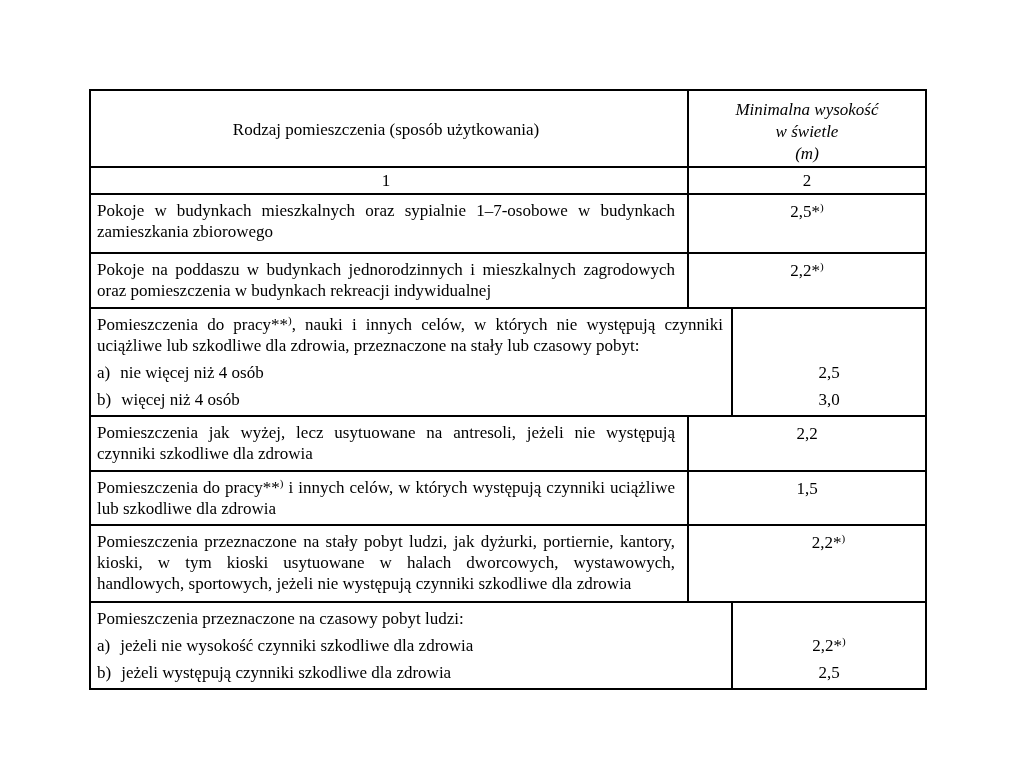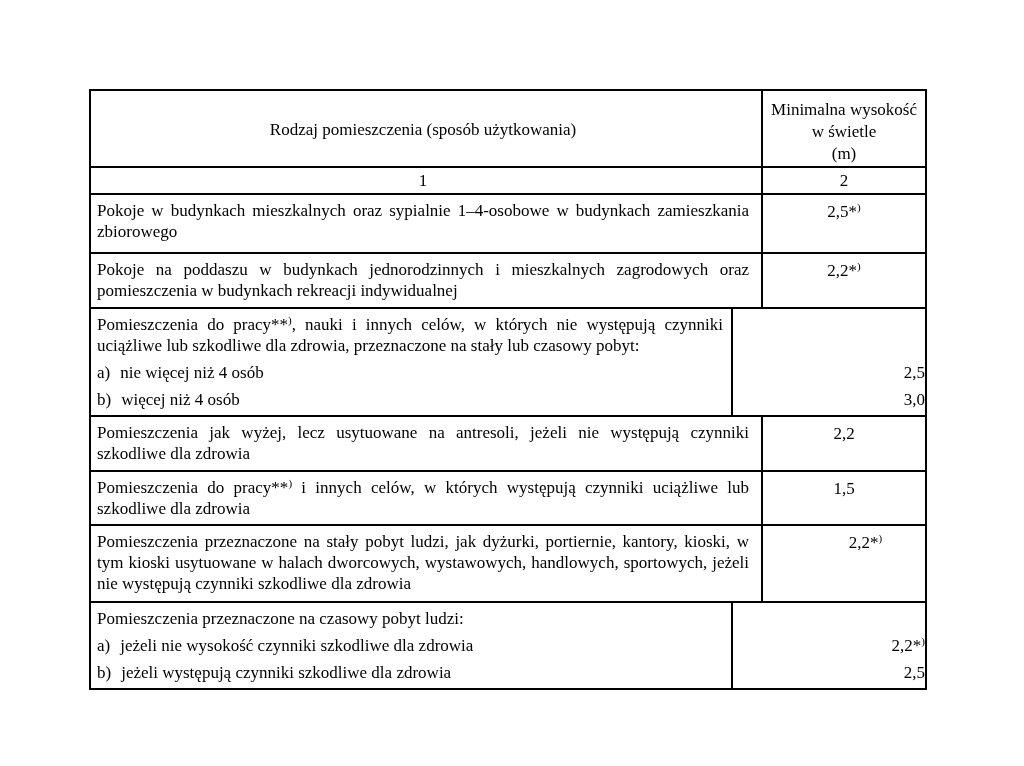--- a/index.html
+++ b/index.html
@@ -17,21 +17,21 @@
     left: 89px; top: 89px;
     width: 838px;
     border: 2px solid #000;
     background: #fff;
   }
   .trow { display: flex; }
   .trow + .trow { border-top: 2px solid #000; }
 
   
   .c1 {
-    width: 672px;
+    width: 598px;
     border-right: 2px solid #000;
     padding: 5px 12px 4px 6px;
     text-align: justify;
   }
   .c2 {
     flex: 1;
     text-align: center;
     padding-top: 6px;
   }
 
@@ -39,20 +39,21 @@
   .hdr { min-height: 75px; }
   .hdr .c1 {
     display: flex; align-items: center; justify-content: center;
     text-align: center;
   }
   .hdr .c2 {
     display: flex; flex-direction: column;
     align-items: center; justify-content: center;
     line-height: 22px;
     padding-top: 6px;
+    font-style: italic;
   }
 
   
   .num { min-height: 26px; }
   .num .c1 { padding-top: 2px; padding-bottom: 2px; text-align: center; }
   .num .c2 { padding-top: 2px; }
 
   
   .rh-a { min-height: 59px; }
   .rh-b { min-height: 55px; }
@@ -69,21 +70,21 @@
   .g1 {
     grid-column: 1;
     border-right: 2px solid #000;
     padding: 0 8px 0 6px;
     text-align: justify;
   }
   .g1.first { padding-top: 5px; }
   .g1.item { padding-top: 6px; text-align: left; }
   .g1.last { padding-bottom: 5px; }
   .g2 { grid-column: 2; text-align: center; }
-  .g2.item { padding-top: 6px; text-align: right; }
+  .g2.item { padding-top: 6px; }
 
   .marker { display: inline-block; margin-right: 10px; }
 
   sup.sup {
     font-size: 11px;
     line-height: 0;
     vertical-align: 6px;
   }
 </style>
 </head>
@@ -101,21 +102,21 @@
       <div>(m)</div>
     </div>
   </div>
 
   <div class="trow num">
     <div class="c1">1</div>
     <div class="c2">2</div>
   </div>
 
   <div class="trow rh-a">
-    <div class="c1"><span>Pokoje w budynkach mieszkalnych oraz sypialnie 1–4-osobowe w budynkach zamieszkania zbiorowego</span><sup class="sup"></sup><span></span></div>
+    <div class="c1"><span>Pokoje w budynkach mieszkalnych oraz sypialnie 1–7-osobowe w budynkach zamieszkania zbiorowego</span><sup class="sup"></sup><span></span></div>
     <div class="c2"><span>2,5*</span><sup class="sup">)</sup></div>
   </div>
 
   <div class="trow rh-b">
     <div class="c1"><span>Pokoje na poddaszu w budynkach jednorodzinnych i mieszkalnych zagrodowych oraz pomieszczenia w budynkach rekreacji indywidualnej</span><sup class="sup"></sup><span></span></div>
     <div class="c2"><span>2,2*</span><sup class="sup">)</sup></div>
   </div>
 
   <div class="trow grow">
     <div class="g1 first"><span>Pomieszczenia do pracy**</span><sup class="sup">)</sup><span>, nauki i innych celów, w których nie występują czynniki uciążliwe lub szkodliwe dla zdrowia, przeznaczone na stały lub czasowy pobyt:</span></div>

